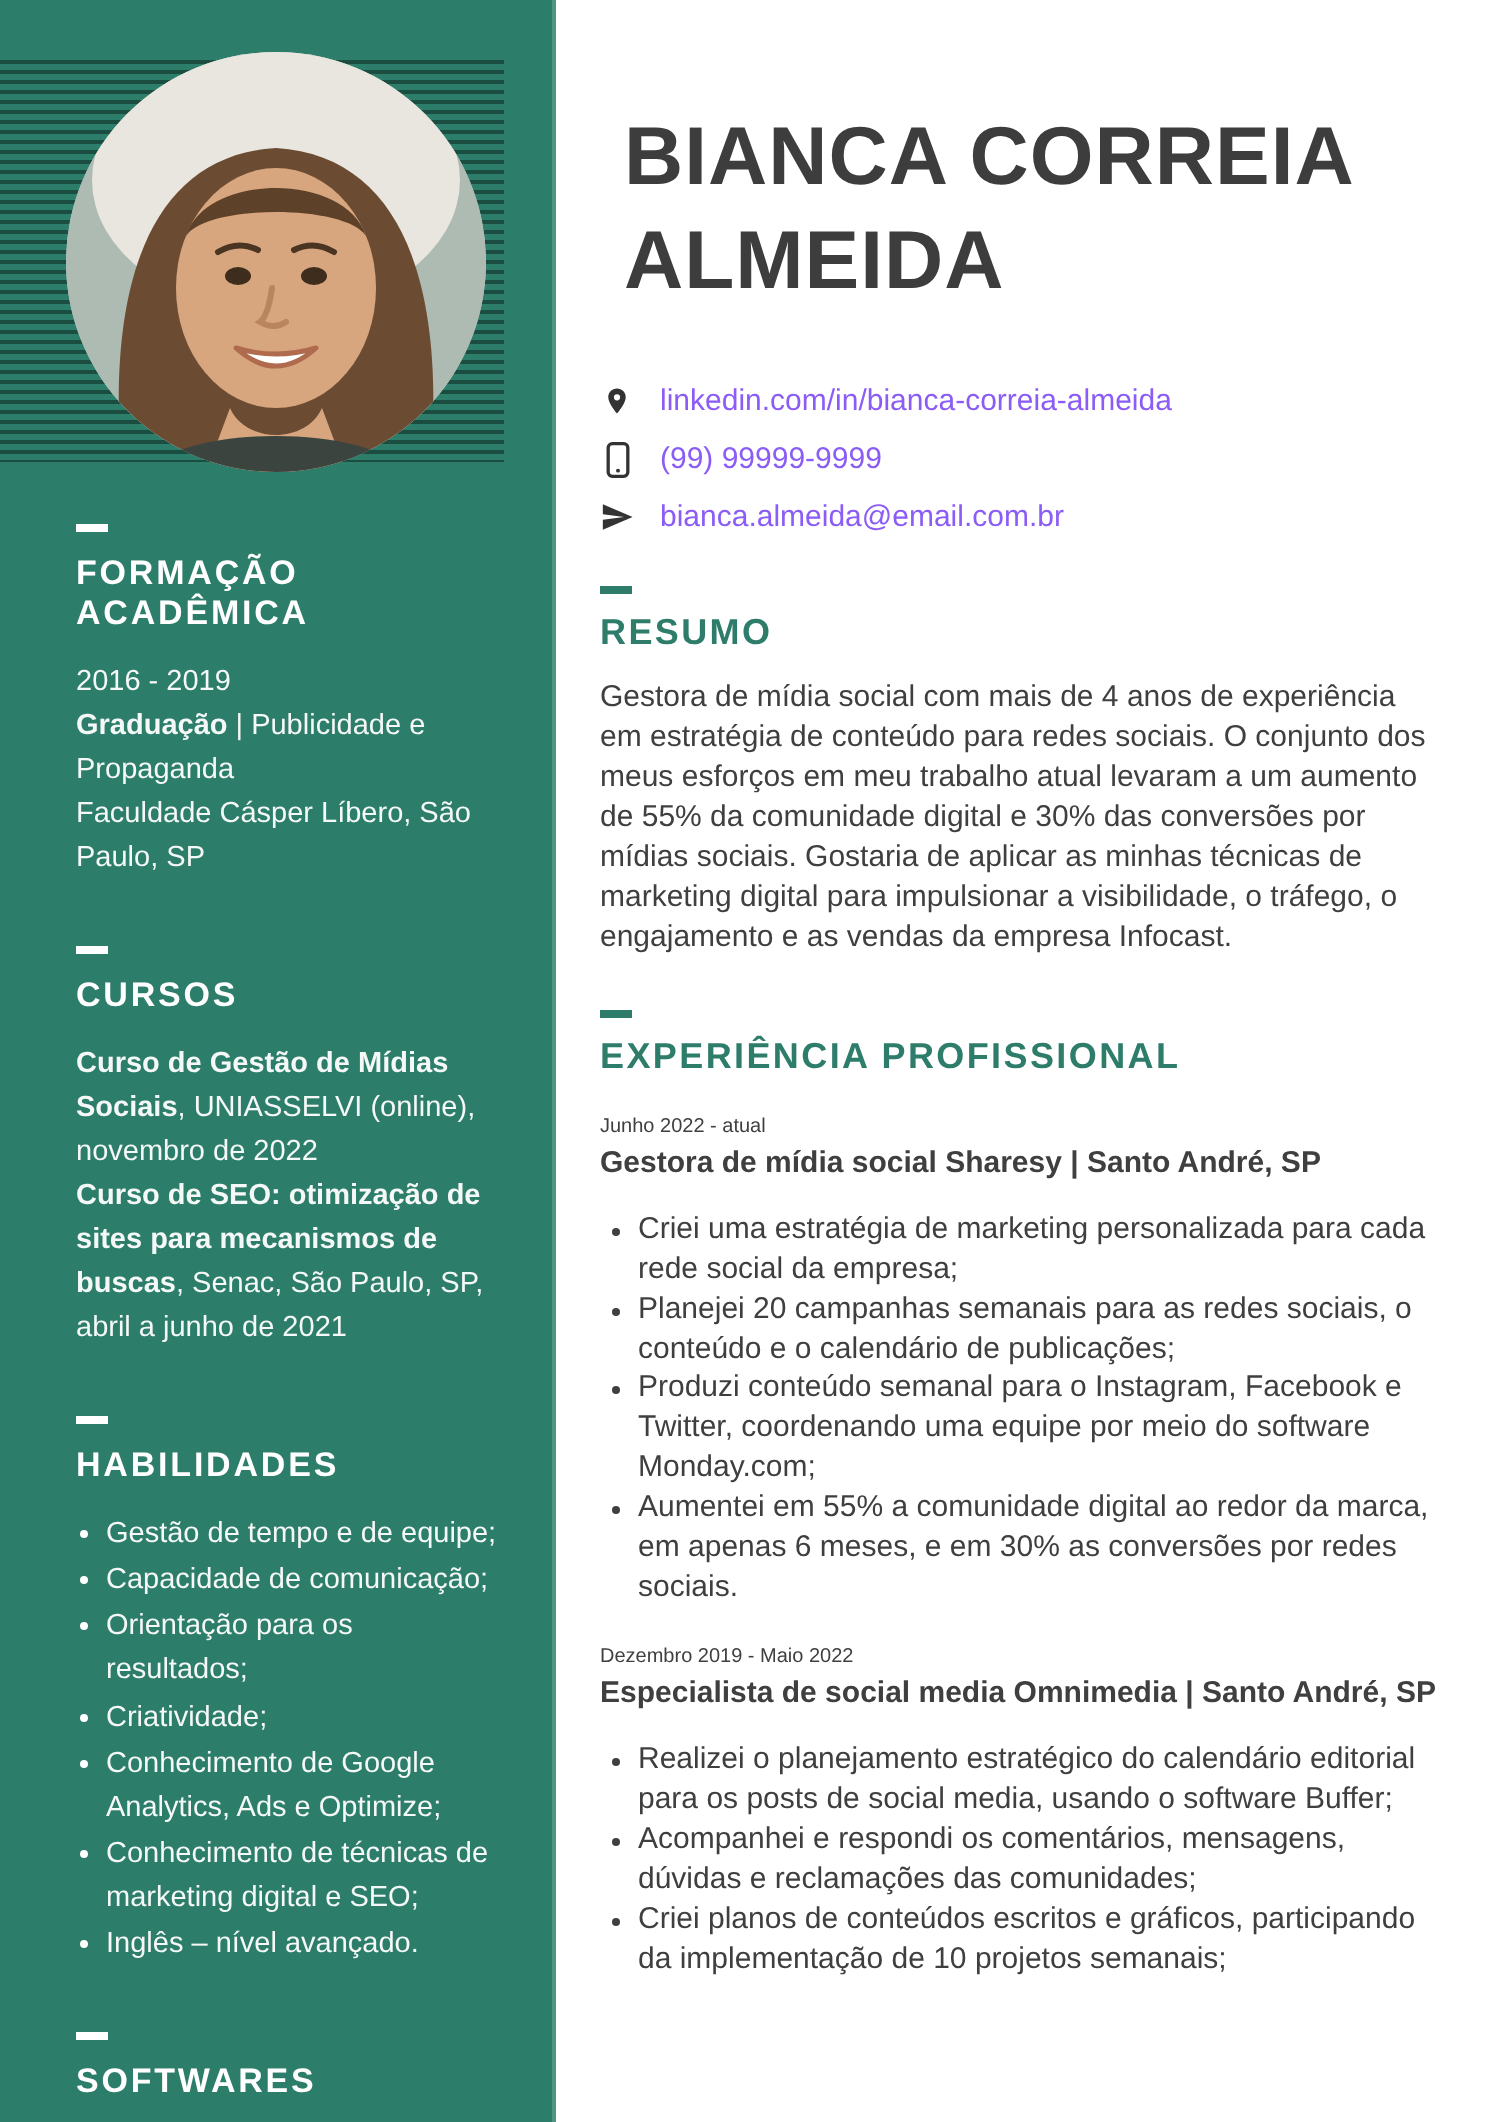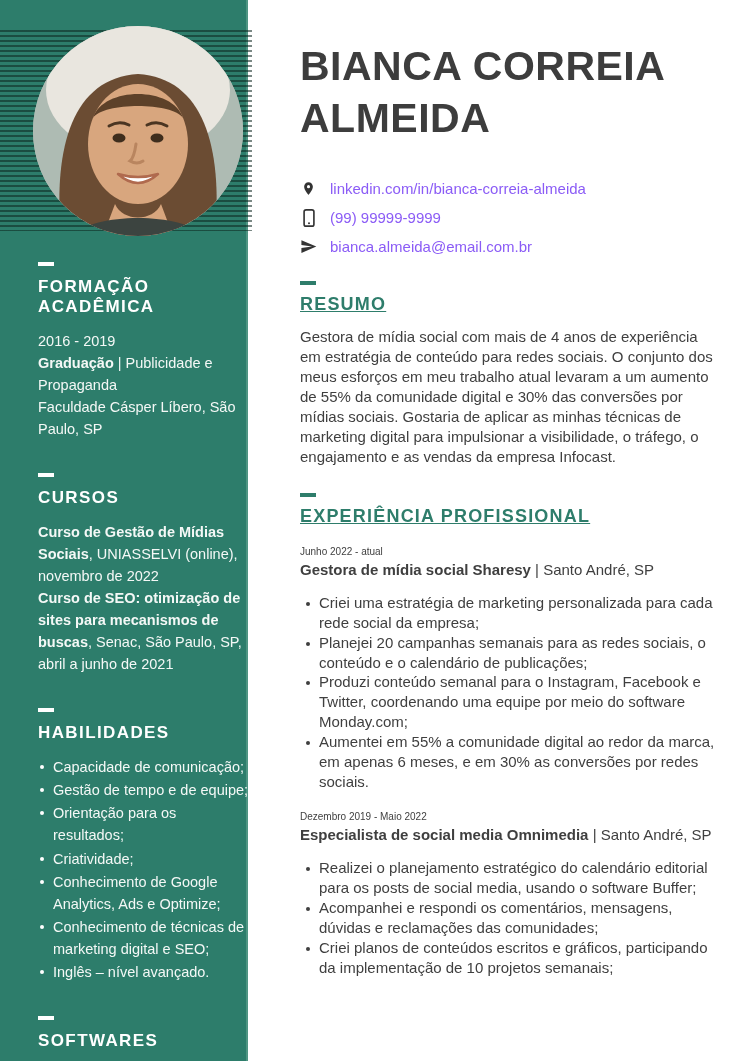--- a/index.html
+++ b/index.html
@@ -4,21 +4,21 @@
 <style>
   html,body { margin:0; padding:0; }
   body {
     width:750px; height:1061px; position:relative; background:#ffffff;
     font-family:"Liberation Sans", sans-serif; color:#3f3f3f;
     overflow:hidden;
   }
 
   
   .sidebar {
-    position:absolute; left:0; top:0; width:248px; height:1061px;
+    position:absolute; left:0; top:0; width:278px; height:1061px;
     background:#2d7d6b; color:#f4f8f6; box-sizing:border-box;
     border-right:2px solid #4f9583;
   }
   .stripes {
     position:absolute; top:30px; left:0; width:252px; height:201px;
     background:repeating-linear-gradient(to bottom,
       rgba(12,37,30,0.55) 0px, rgba(12,37,30,0.55) 2px,
       transparent 2px, transparent 5px);
   }
   .photo {
@@ -44,42 +44,41 @@
     content:""; position:absolute; left:-13px; top:9px;
     width:4px; height:4px; border-radius:50%; background:#ffffff;
   }
 
   
   .main {
     position:absolute; left:279px; top:0; width:471px; box-sizing:border-box;
     padding:40px 28px 0 21px;
   }
   .name {
-    margin:0; font-size:41px; line-height:1.27; font-weight:bold;
+    margin:12px; font-size:41px; line-height:1.27; font-weight:bold;
     color:#3d3d3d; letter-spacing:0.5px;
   }
   .contacts { margin-top:36px; }
   .contact-row { display:flex; align-items:center; margin-bottom:12px; font-size:15px; color:#8b5cf6; }
   .contact-row .cicon { width:17px; height:17px; margin-right:13px; flex:0 0 17px; display:flex; align-items:center; justify-content:center; }
   .contact-row .cicon svg { display:block; }
 
   .m-section { margin-top:26px; }
   .m-dash { width:16px; height:4px; background:#2e7d6b; margin-bottom:9px; }
   .m-title {
     margin:0 0 12px 0; font-size:18px; font-weight:bold; color:#2e7d6b;
     letter-spacing:1.2px;
-    text-decoration:underline;
   }
   .m-body { font-size:15px; line-height:1.33; }
 
   .job { margin-top:18px; }
   .job:first-of-type { margin-top:14px; }
   .job-period { font-size:10px; line-height:1.4; }
   .job-title { font-size:15px; line-height:1.4; font-weight:bold; }
-  .job-title .light { font-weight:normal; }
+  .job-title .light { font-weight:bold; }
   .m-list { list-style:none; margin:13px 0 0 0; padding:0 0 0 19px; font-size:15px; line-height:1.33; }
   .m-list li { position:relative; margin:0; }
   .m-list li::before {
     content:""; position:absolute; left:-13px; top:9px;
     width:4px; height:4px; border-radius:50%; background:#3f3f3f;
   }
 </style>
 </head>
 <body>
 
@@ -122,22 +121,22 @@
       <div class="s-body">
         <span><b>Curso de Gestão de Mídias Sociais</b><span>, UNIASSELVI (online), novembro de 2022</span></span><br>
         <span><b>Curso de SEO: otimização de sites para mecanismos de buscas</b><span>, Senac, São Paulo, SP, abril a junho de 2021</span></span>
       </div>
     </section>
 
     <section class="s-section">
       <div class="s-dash"></div>
       <h2 class="s-title">HABILIDADES</h2>
       <ul class="s-list">
+        <li>Gestão de tempo e de equipe;</li>
         <li>Capacidade de comunicação;</li>
-        <li>Gestão de tempo e de equipe;</li>
         <li>Orientação para os resultados;</li>
         <li>Criatividade;</li>
         <li>Conhecimento de Google Analytics, Ads e Optimize;</li>
         <li>Conhecimento de técnicas de marketing digital e SEO;</li>
         <li>Inglês – nível avançado.</li>
       </ul>
     </section>
 
     <section class="s-section">
       <div class="s-dash"></div>

